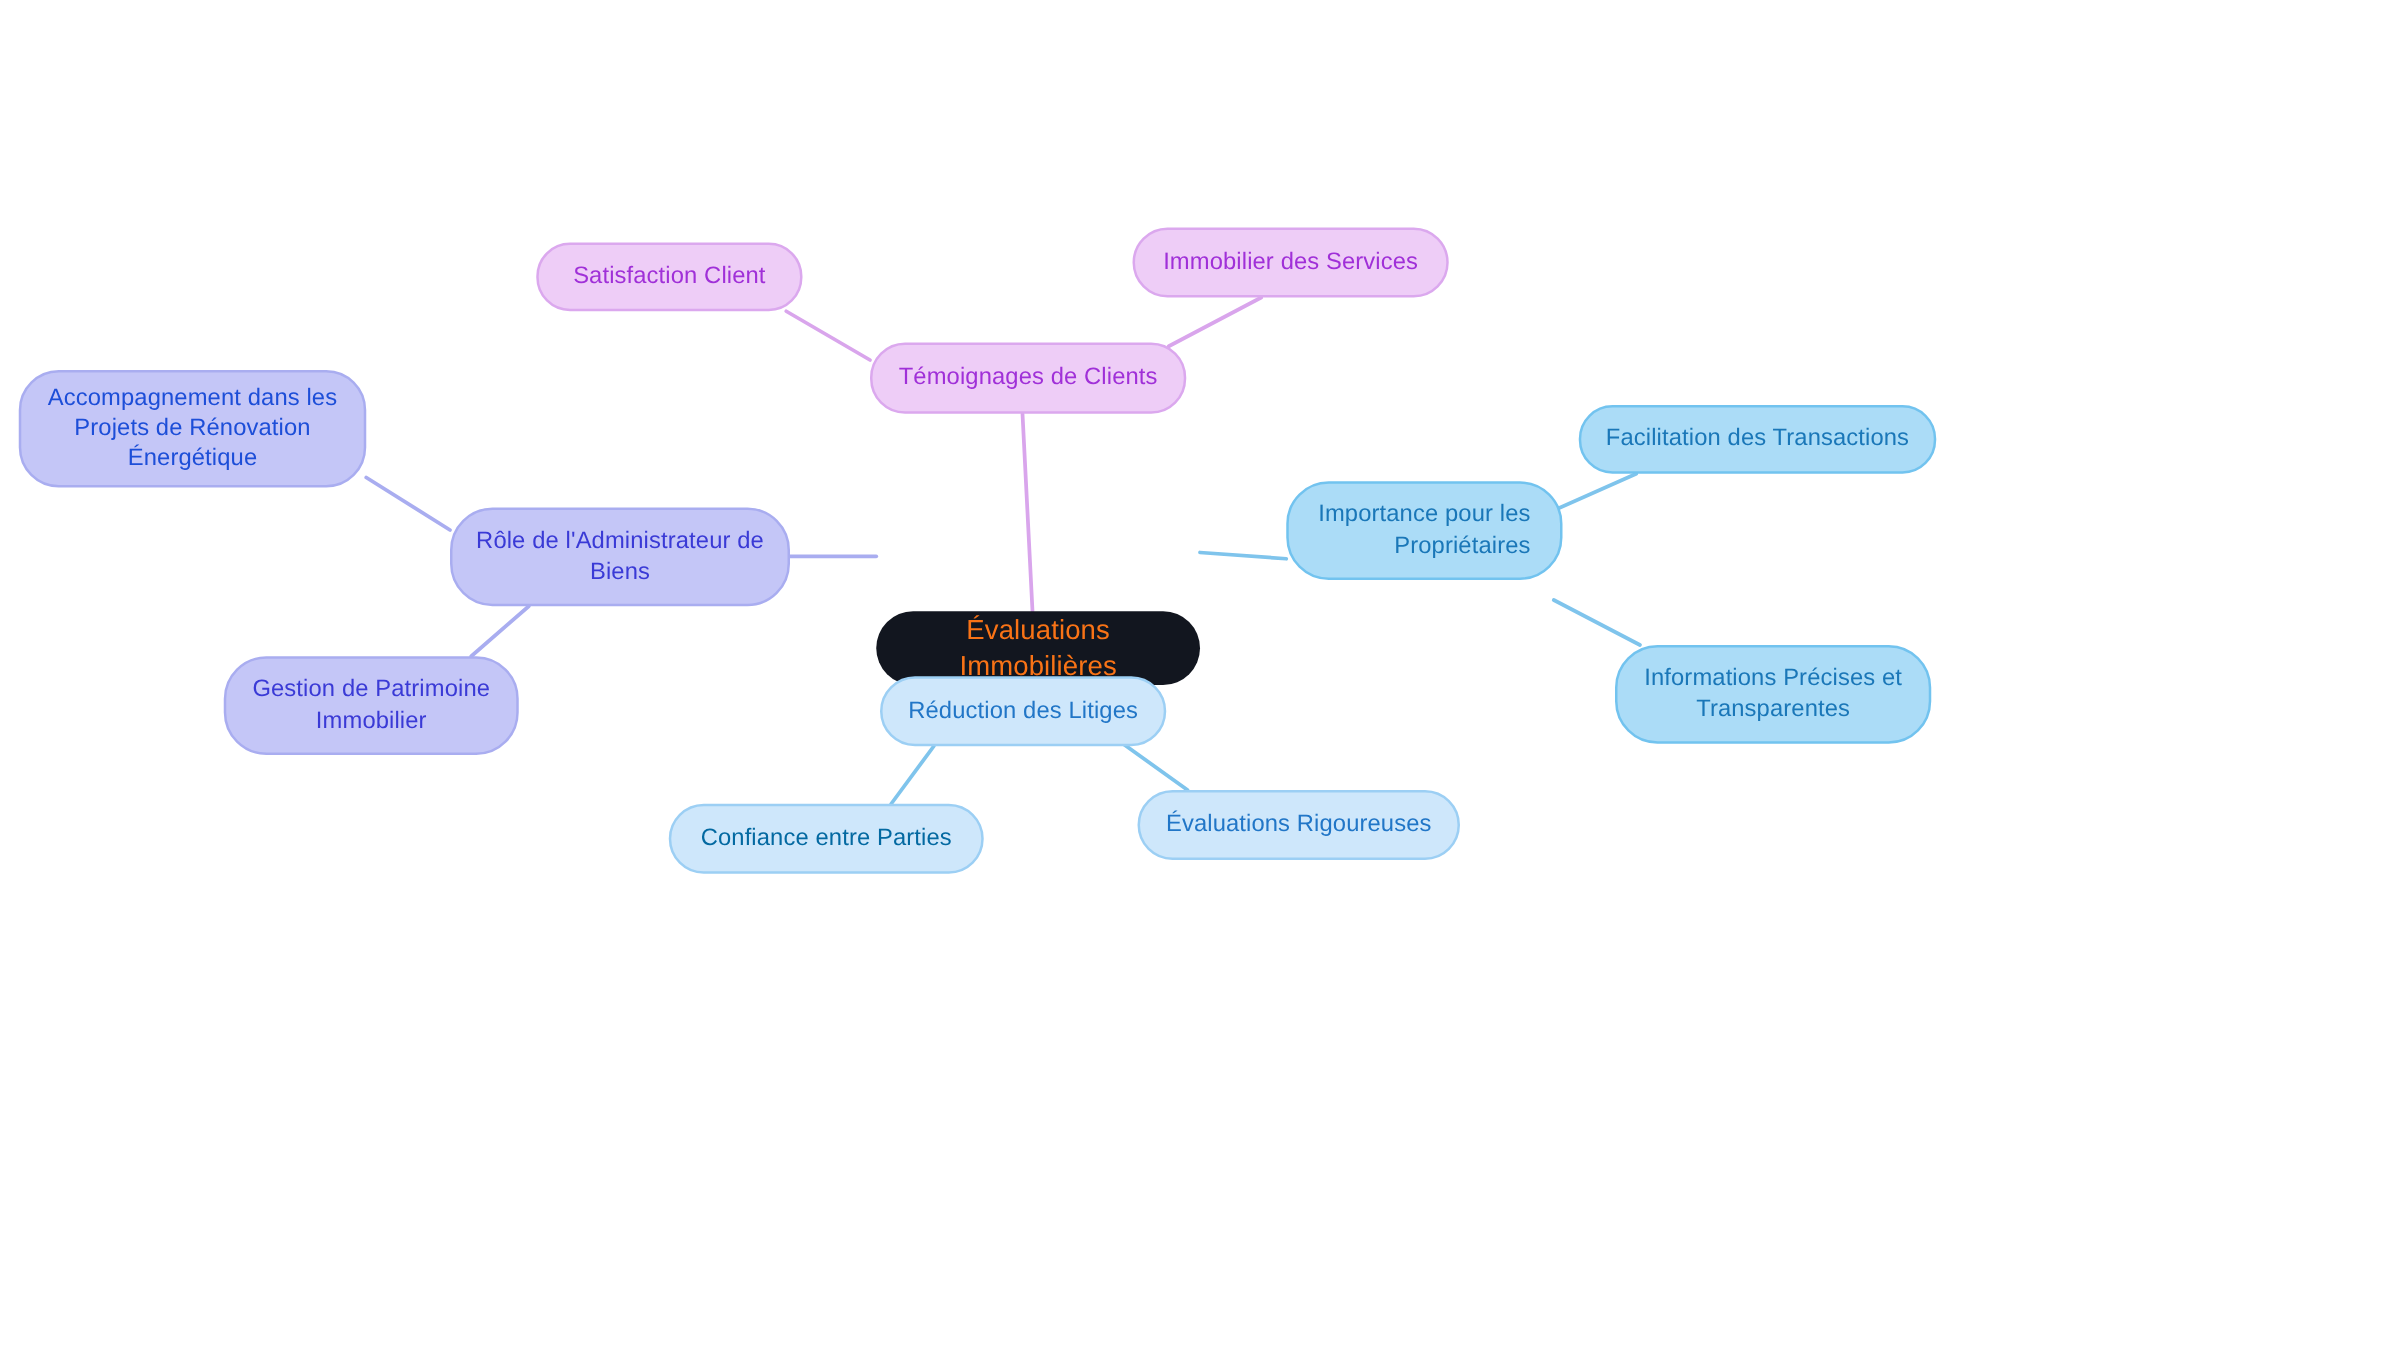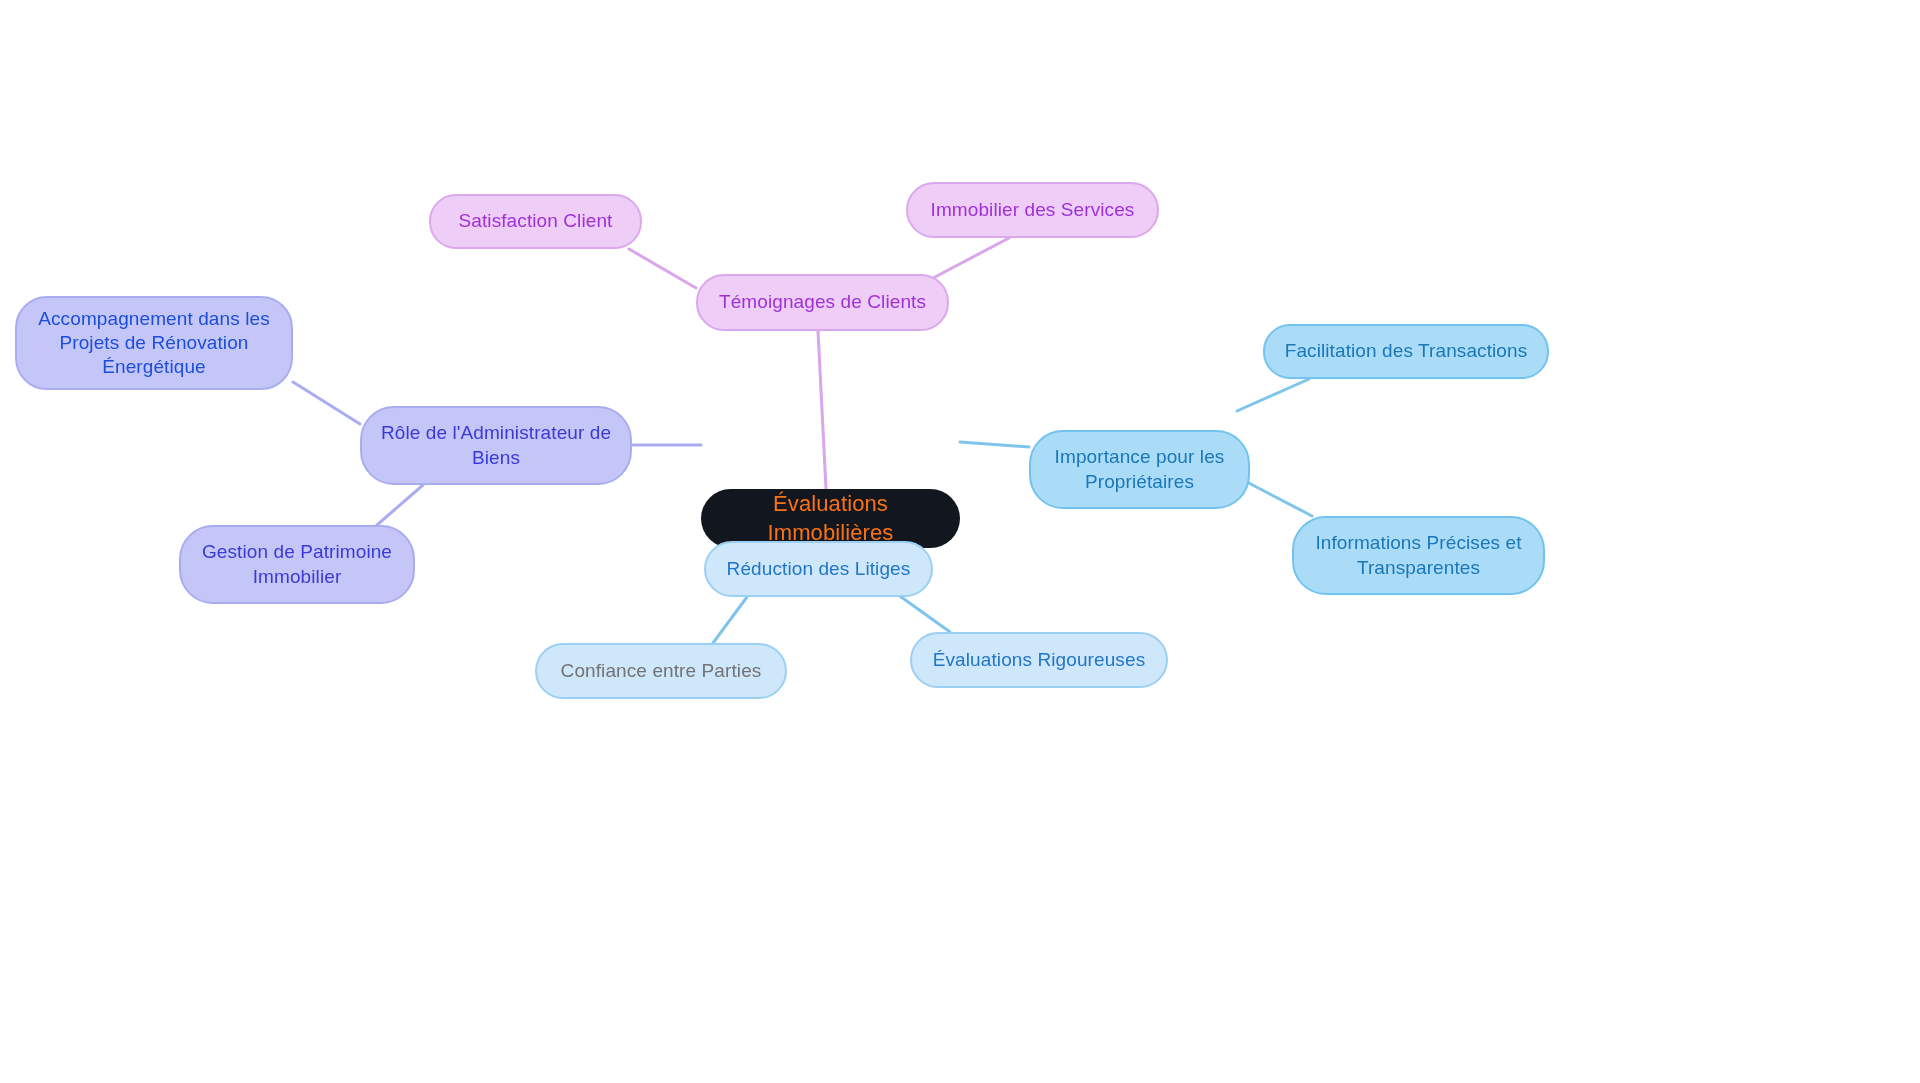--- a/index.html
+++ b/index.html
@@ -70,22 +70,22 @@
       <div class="node" style="left: 696px; top: 274px; width: 253px; height: 57px; background: rgb(238, 205, 247); border-color: rgb(219, 168, 238); color: rgb(160, 48, 216); font-size: 19px; border-radius: 28px;">Témoignages de Clients</div>
       <div class="node" style="left: 429px; top: 194px; width: 213px; height: 55px; background: rgb(238, 205, 247); border-color: rgb(219, 168, 238); color: rgb(160, 48, 216); font-size: 19px; border-radius: 27px;">Satisfaction Client</div>
       <div class="node" style="left: 906px; top: 182px; width: 253px; height: 56px; background: rgb(238, 205, 247); border-color: rgb(219, 168, 238); color: rgb(160, 48, 216); font-size: 19px; border-radius: 28px;">Immobilier des Services</div>
       <div class="node" style="left: 360px; top: 406px; width: 272px; height: 79px; background: rgb(196, 198, 247); border-color: rgb(169, 173, 240); color: rgb(58, 58, 214); font-size: 19px; border-radius: 34px;">Rôle de l'Administrateur de
 Biens</div>
       <div class="node" style="left: 15px; top: 296px; width: 278px; height: 94px; background: rgb(196, 198, 247); border-color: rgb(169, 173, 240); color: #1d4ed8; font-size: 19px; border-radius: 32px;">Accompagnement dans les
 Projets de Rénovation
 Énergétique</div>
       <div class="node" style="left: 179px; top: 525px; width: 236px; height: 79px; background: rgb(196, 198, 247); border-color: rgb(169, 173, 240); color: rgb(58, 58, 214); font-size: 19px; border-radius: 34px;">Gestion de Patrimoine
 Immobilier</div>
-      <div class="node" style="left: 1029px; top: 430px; width: 221px; height: 79px; background: rgb(171, 220, 247); border-color: rgb(114, 195, 239); color: rgb(26, 119, 184); font-size: 19px; border-radius: 34px;">Importance pour les
+      <div class="node" style="left: 1029px; top: 385px; width: 221px; height: 79px; background: rgb(171, 220, 247); border-color: rgb(114, 195, 239); color: rgb(26, 119, 184); font-size: 19px; border-radius: 34px; text-align: right;">Importance pour les
 Propriétaires</div>
       <div class="node" style="left: 1263px; top: 324px; width: 286px; height: 55px; background: rgb(171, 220, 247); border-color: rgb(114, 195, 239); color: rgb(26, 119, 184); font-size: 19px; border-radius: 27px; text-align: right;">Facilitation des Transactions</div>
       <div class="node" style="left: 1292px; top: 516px; width: 253px; height: 79px; background: rgb(171, 220, 247); border-color: rgb(114, 195, 239); color: rgb(26, 119, 184); font-size: 19px; border-radius: 34px;">Informations Précises et
 Transparentes</div>
       <div class="node" style="left: 704px; top: 541px; width: 229px; height: 56px; background: rgb(206, 231, 251); border-color: rgb(156, 207, 244); color: rgb(33, 118, 199); font-size: 19px; border-radius: 28px;">Réduction des Litiges</div>
-      <div class="node" style="left: 535px; top: 643px; width: 252px; height: 56px; background: rgb(206, 231, 251); border-color: rgb(156, 207, 244); color: #737373; font-size: 19px; border-radius: 28px;">Confiance entre Parties</div>
+      <div class="node" style="left: 535px; top: 643px; width: 252px; height: 56px; background: rgb(206, 231, 251); border-color: rgb(156, 207, 244); color: #0369a1; font-size: 19px; border-radius: 28px;">Confiance entre Parties</div>
       <div class="node" style="left: 910px; top: 632px; width: 258px; height: 56px; background: rgb(206, 231, 251); border-color: rgb(156, 207, 244); color: rgb(33, 118, 199); font-size: 19px; border-radius: 28px;">Évaluations Rigoureuses</div>
     </div>
 </div>
 
 </body></html>

